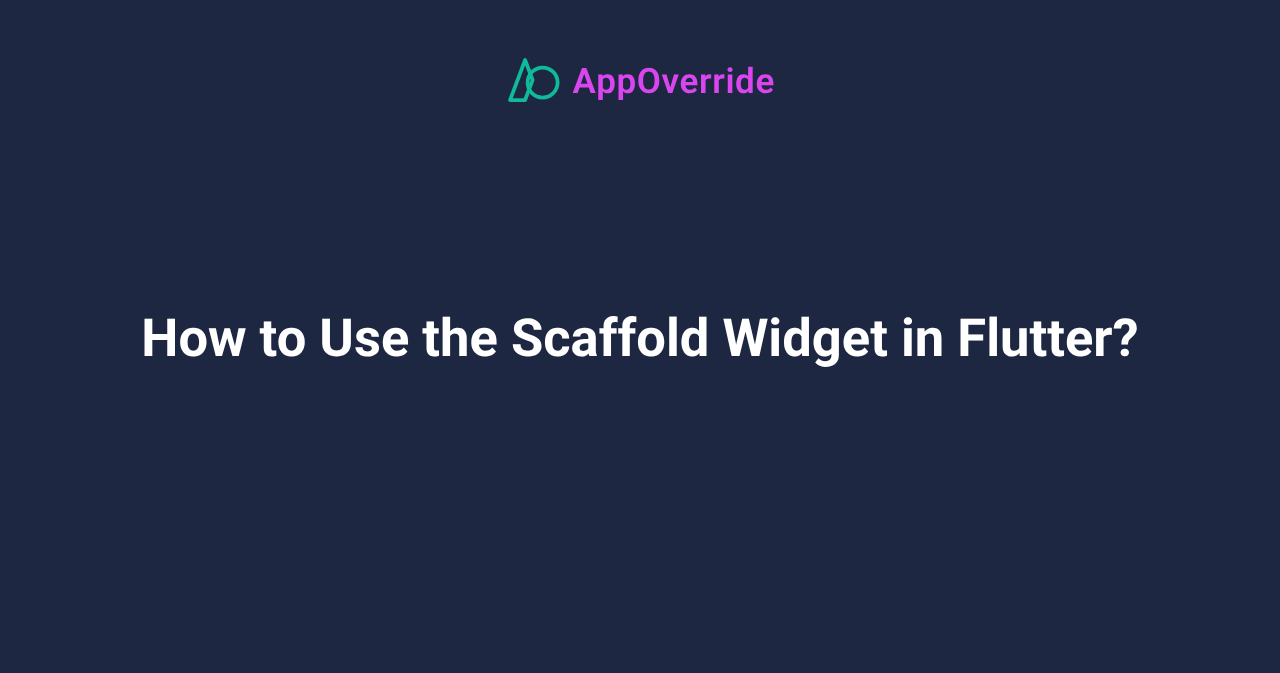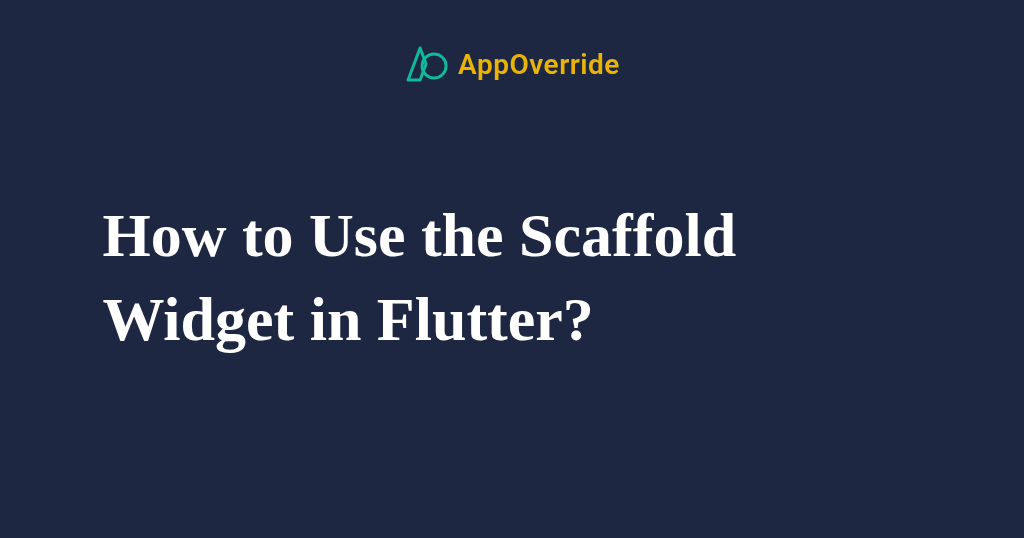--- a/index.html
+++ b/index.html
@@ -29,36 +29,36 @@
       height: 44px;
       display: flex;
       align-items: center;
       justify-content: center;
     }
     .logo-mark svg {
       width: 44px;
       height: 44px;
     }
     .logo-text {
-      color: #eab308;
+      color: #d946ef;
       font-size: 28px;
       font-weight: 600;
       letter-spacing: 0.5px;
     }
     .title {
       position: absolute;
       top: 50%;
       left: 50%;
       transform: translate(-50%, -45%);
       color: #ffffff;
-      font-size: 62px;
+      font-size: 42px;
       font-weight: 700;
+      text-align: center;
       line-height: 1.35;
       width: 80%;
-      font-family: Liberation Serif, serif;
     }
   </style>
 </head>
 <body>
 
 <div class="logo-container">
   <span class="logo-mark">
     <svg viewBox="0 0 44 44" fill="none" xmlns="http://www.w3.org/2000/svg">
       <path d="M 4 38 L 16 6 L 22 22 L 16 38 Z" stroke="#0fb99a" stroke-width="3" stroke-linejoin="round" fill="none"></path>
       <circle cx="30" cy="24" r="12" stroke="#0fb99a" stroke-width="3" fill="none"></circle>

